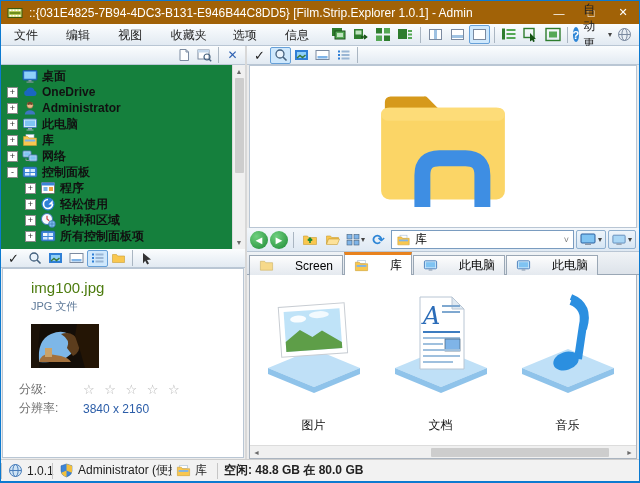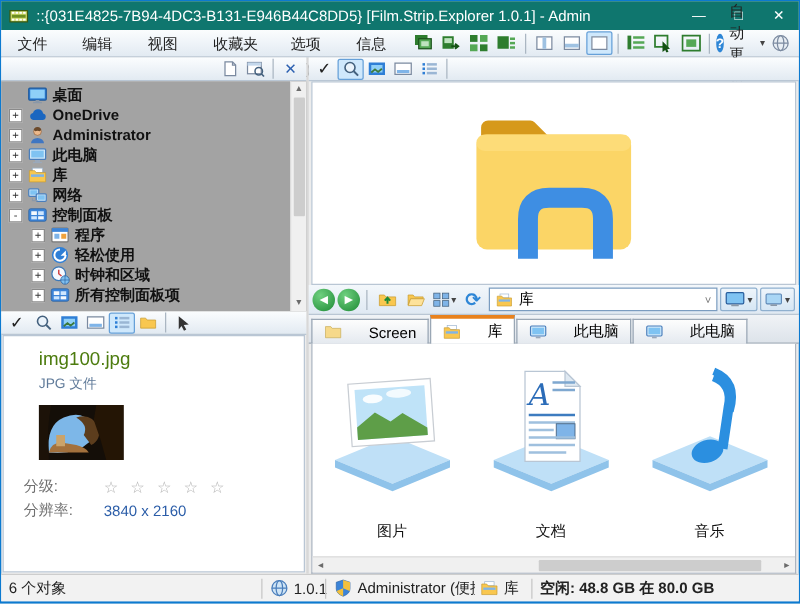--- a/index.html
+++ b/index.html
@@ -3,21 +3,21 @@
 <meta charset="utf-8">
 <style>
   * { margin:0; padding:0; box-sizing:border-box; }
   html,body { width:640px; height:483px; overflow:hidden;
     font-family:"Liberation Sans","DejaVu Sans",sans-serif; font-size:12px; }
   .window { position:relative; width:640px; height:483px;
     border:1px solid #0c7ad0; border-bottom-width:2px; background:#ececec;
     display:flex; flex-direction:column; }
 
   
-  .titlebar { height:23px; background:#0f766e; color:#fff; display:flex;
+  .titlebar { height:23px; background:#a16207; color:#fff; display:flex;
     align-items:center; padding-left:6px; flex:0 0 auto; }
   .title-text { margin-left:6px; font-size:12px; white-space:nowrap; overflow:hidden; }
   .win-controls { margin-left:auto; display:flex; height:100%; }
   .win-btn { width:32px; display:flex; align-items:center; justify-content:center;
     color:#fff; font-size:11px; }
 
   
   .menubar { height:22px; background:linear-gradient(#fbfdfe,#e2eaf2);
     border-bottom:1px solid #b9c6d4; display:flex; align-items:center;
     padding:0 4px; flex:0 0 auto; }
@@ -39,21 +39,21 @@
   .main { flex:1; display:flex; min-height:0; }
   .left { width:246px; flex:0 0 auto; display:flex; flex-direction:column; border-right:2px solid #d8d8d8; }
   .right { flex:1; display:flex; flex-direction:column; min-width:0; }
   .strip { height:19px; background:linear-gradient(#fbfdfe,#e2eaf2);
     border-bottom:1px solid #b9c6d4; display:flex; align-items:center; padding:0 2px; flex:0 0 auto; }
   .strip .tbtn { height:17px; }
   .check-glyph { color:#222; font-weight:bold; font-size:13px; }
   .x-glyph { color:#2b5fb0; font-weight:bold; font-size:12px; }
 
   
-  .tree { height:184px; background:#a3a3a3; overflow:hidden; position:relative;
+  .tree { height:184px; background:#15803d; overflow:hidden; position:relative;
     padding:3px 0 0 0; flex:0 0 auto; }
   .trow { height:16px; display:flex; align-items:center; gap:4px; padding-left:6px; white-space:nowrap; }
   .trow.lvl2 { padding-left:24px; }
   .exp { width:11px; height:11px; border:1px solid #8a8a8a; background:#fff; flex:0 0 auto;
     font-size:9px; line-height:9px; text-align:center; color:#333; }
   .ticon { width:16px; height:16px; flex:0 0 auto; display:flex; }
   .ticon svg { width:16px; height:16px; }
   .tlabel { font-weight:bold; color:#111; }
   .vscroll { position:absolute; right:0; top:0; bottom:0; width:13px; background:#f0f0f0;
     border-left:1px solid #dcdcdc; display:flex; flex-direction:column; align-items:center; }
@@ -653,23 +653,20 @@
         <div class="hscroll">
           <span class="scroll-arrow">◄</span>
           <span class="hthumb"></span>
           <span class="scroll-arrow">►</span>
         </div>
       </div>
     </div>
   </div>
 
   <div class="statusbar">
-    <div class="scell s1">
-      <span>6 个对象</span>
-    </div>
     <div class="sdiv"></div>
     <div class="scell s2">
       <span class="sicon">
           <svg viewBox="0 0 15 15">
             <circle cx="7.5" cy="7.5" r="6" fill="#cfe4f5" stroke="#4a7ebb"></circle>
             <ellipse cx="7.5" cy="7.5" rx="2.6" ry="6" fill="none" stroke="#4a7ebb"></ellipse>
             <path d="M1.5 7.5h12" stroke="#4a7ebb" fill="none"></path>
           </svg>
         </span>
       <span>1.0.1</span>

